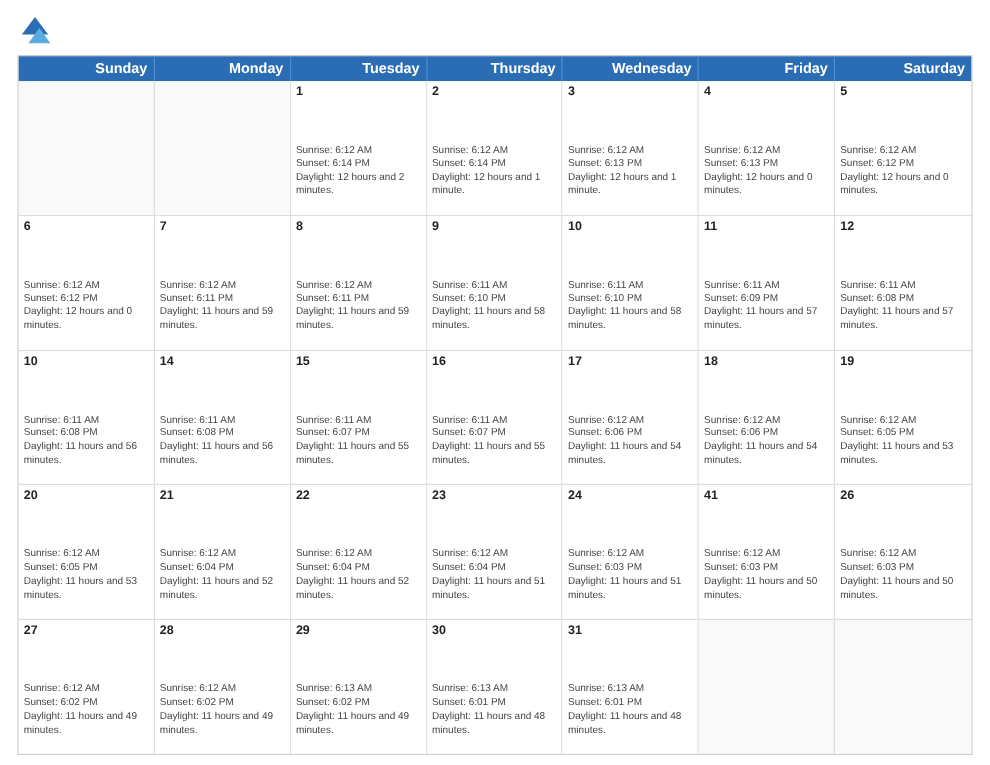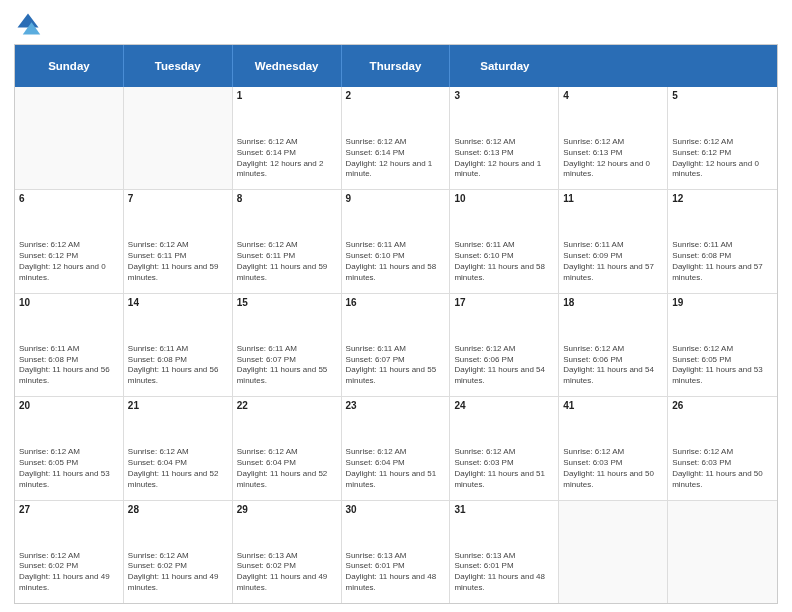--- a/index.html
+++ b/index.html
@@ -68,22 +68,22 @@
     }
     .cal-header {
       display: grid;
       grid-template-columns: repeat(7, 1fr);
       background: #2a6db5;
     }
     .cal-header-cell {
       color: #fff;
       font-size: 11.5px;
       font-weight: bold;
-      padding: 15px 5px;
-      text-align: center;
+      padding: 4px 5px;
+      text-align: right;
       border-right: 1px solid #4a8dd5;
     }
     .cal-header-cell:last-child { border-right: none; }
     .cal-body {
       flex: 1;
       display: flex;
       flex-direction: column;
     }
     .cal-row {
       display: grid;
@@ -132,23 +132,25 @@
     </div>
     <div class="title-block">
       <div class="month-year"></div>
       <div class="location"></div>
     </div>
   </div>
 
   <div class="calendar">
     <div class="cal-header">
     <div class="cal-header-cell">Sunday</div>
+        <div class="cal-header-cell">Monday</div>
         <div class="cal-header-cell">Tuesday</div>
+        <div class="cal-header-cell">Thursday</div>
         <div class="cal-header-cell">Wednesday</div>
-        <div class="cal-header-cell">Thursday</div>
+        <div class="cal-header-cell">Friday</div>
         <div class="cal-header-cell">Saturday</div>
       </div>
     <div class="cal-body">
     <div class="cal-row">
           <div class="cal-cell empty"></div>
           <div class="cal-cell empty"></div>
           <div class="cal-cell">
             <div class="cell-day">1</div>
             <div class="cell-info" style="white-space: pre-line;">Sunrise: 6:12 AM
 Sunset: 6:14 PM

